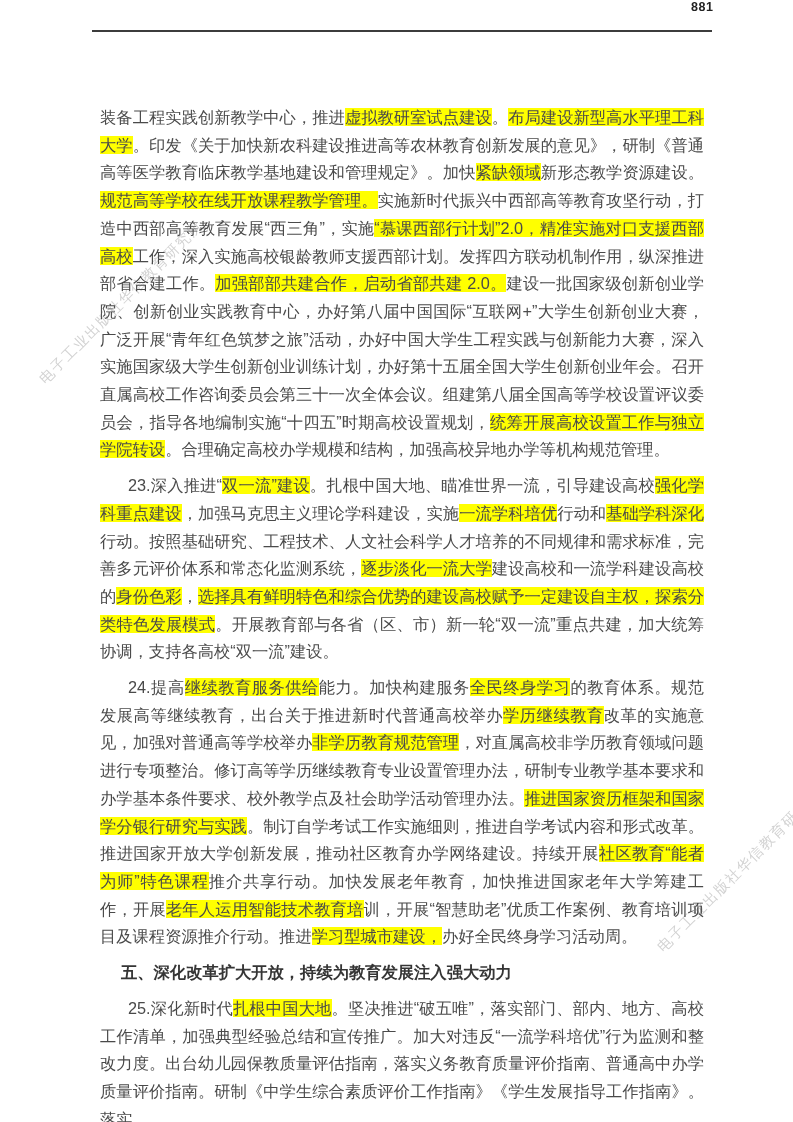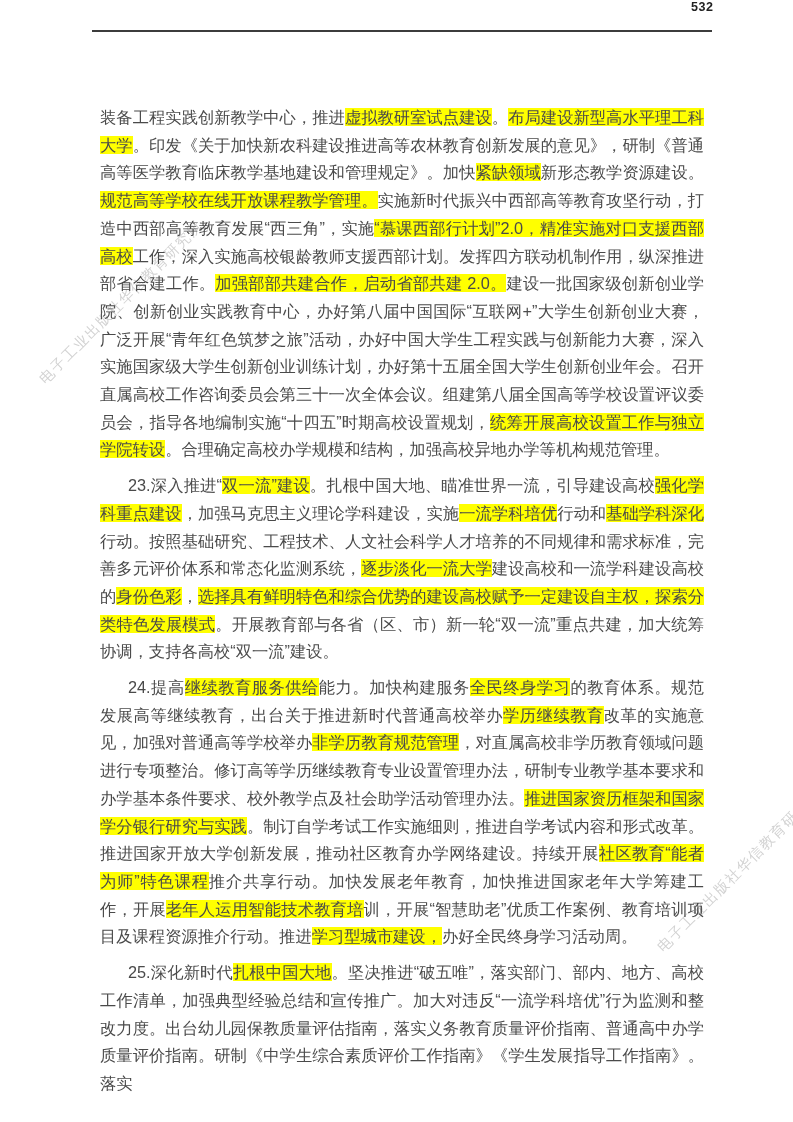--- a/index.html
+++ b/index.html
@@ -54,26 +54,27 @@
   .para.heading {
     font-weight: bold;
     color: #353535;
     text-indent: 21px;
   }
   .hl { background: #ffff00; }
 </style>
 </head>
 <body>
 
-<div class="page-number">532</div>
+<div class="page-number">881</div>
 
 <div class="header-rule"></div>
 
 <div class="watermark wm-left">电子工业出版社华信教育研究所</div>
 
 <div class="watermark wm-right">电子工业出版社华信教育研究所</div>
 
 <div class="document-body">
     <p class="para"><span>装备工程实践创新教学中心，推进</span><span class="hl">虚拟教研室试点建设</span><span>。</span><span class="hl">布局建设新型高水平理工科大学</span><span>。印发《关于加快新农科建设推进高等农林教育创新发展的意见》，研制《普通高等医学教育临床教学基地建设和管理规定》。加快</span><span class="hl">紧缺领域</span><span>新形态教学资源建设。</span><span class="hl">规范高等学校在线开放课程教学管理。</span><span>实施新时代振兴中西部高等教育攻坚行动，打造中西部高等教育发展“西三角”，实施</span><span class="hl">“慕课西部行计划”2.0，精准实施对口支援西部高校</span><span>工作，深入实施高校银龄教师支援西部计划。发挥四方联动机制作用，纵深推进部省合建工作。</span><span class="hl">加强部部共建合作，启动省部共建 2.0。</span><span>建设一批国家级创新创业学院、创新创业实践教育中心，办好第八届中国国际“互联网+”大学生创新创业大赛，广泛开展“青年红色筑梦之旅”活动，办好中国大学生工程实践与创新能力大赛，深入实施国家级大学生创新创业训练计划，办好第十五届全国大学生创新创业年会。召开直属高校工作咨询委员会第三十一次全体会议。组建第八届全国高等学校设置评议委员会，指导各地编制实施“十四五”时期高校设置规划，</span><span class="hl">统筹开展高校设置工作与独立学院转设</span><span>。合理确定高校办学规模和结构，加强高校异地办学等机构规范管理。</span></p>
     <p class="para indent"><span>23.深入推进“</span><span class="hl">双一流”建设</span><span>。扎根中国大地、瞄准世界一流，引导建设高校</span><span class="hl">强化学科重点建设</span><span>，加强马克思主义理论学科建设，实施</span><span class="hl">一流学科培优</span><span>行动和</span><span class="hl">基础学科深化</span><span>行动。按照基础研究、工程技术、人文社会科学人才培养的不同规律和需求标准，完善多元评价体系和常态化监测系统，</span><span class="hl">逐步淡化一流大学</span><span>建设高校和一流学科建设高校的</span><span class="hl">身份色彩</span><span>，</span><span class="hl">选择具有鲜明特色和综合优势的建设高校赋予一定建设自主权，探索分类特色发展模式</span><span>。开展教育部与各省（区、市）新一轮“双一流”重点共建，加大统筹协调，支持各高校“双一流”建设。</span></p>
     <p class="para indent"><span>24.提高</span><span class="hl">继续教育服务供给</span><span>能力。加快构建服务</span><span class="hl">全民终身学习</span><span>的教育体系。规范发展高等继续教育，出台关于推进新时代普通高校举办</span><span class="hl">学历继续教育</span><span>改革的实施意见，加强对普通高等学校举办</span><span class="hl">非学历教育规范管理</span><span>，对直属高校非学历教育领域问题进行专项整治。修订高等学历继续教育专业设置管理办法，研制专业教学基本要求和办学基本条件要求、校外教学点及社会助学活动管理办法。</span><span class="hl">推进国家资历框架和国家学分银行研究与实践</span><span>。制订自学考试工作实施细则，推进自学考试内容和形式改革。推进国家开放大学创新发展，推动社区教育办学网络建设。持续开展</span><span class="hl">社区教育“能者为师”特色课程</span><span>推介共享行动。加快发展老年教育，加快推进国家老年大学筹建工作，开展</span><span class="hl">老年人运用智能技术教育培</span><span>训，开展“智慧助老”优质工作案例、教育培训项目及课程资源推介行动。推进</span><span class="hl">学习型城市建设，</span><span>办好全民终身学习活动周。</span></p>
+    <p class="para heading indent"><span>五、深化改革扩大开放，持续为教育发展注入强大动力</span></p>
     <p class="para indent"><span>25.深化新时代</span><span class="hl">扎根中国大地</span><span>。坚决推进“破五唯”，落实部门、部内、地方、高校工作清单，加强典型经验总结和宣传推广。加大对违反“一流学科培优”行为监测和整改力度。出台幼儿园保教质量评估指南，落实义务教育质量评价指南、普通高中办学质量评价指南。研制《中学生综合素质评价工作指南》《学生发展指导工作指南》。落实</span></p>
   </div>
 
 </body></html>

